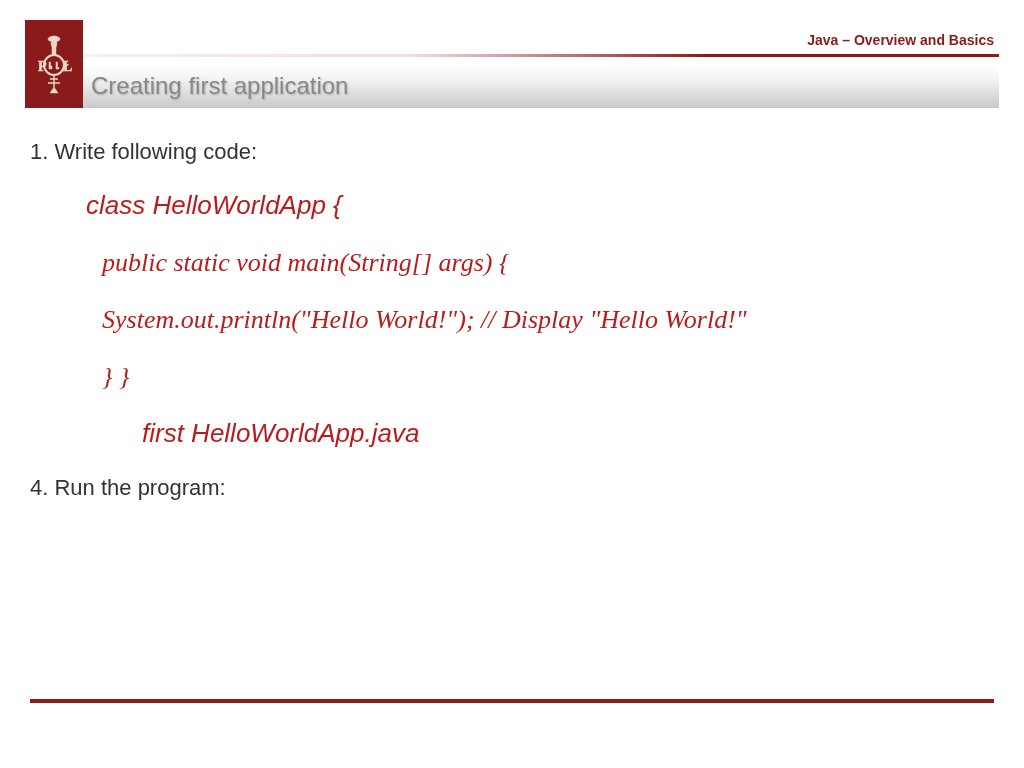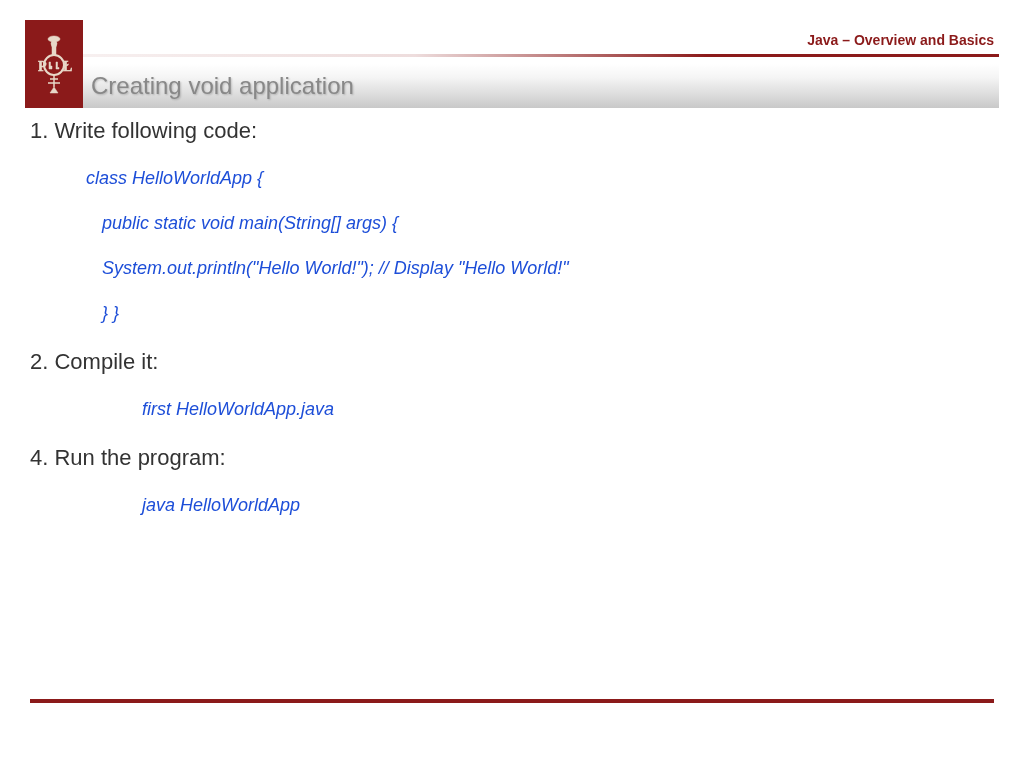--- a/index.html
+++ b/index.html
@@ -59,42 +59,43 @@
       padding-left: 66px;
     }
     .title-text {
       font-size: 24px;
       color: #888888;
       text-shadow: 1px 1px 2px rgba(0,0,0,0.2);
       font-weight: 400;
     }
     .content {
       position: absolute;
-      top: 114px;
+      top: 135px;
       left: 30px;
       right: 30px;
     }
     .step {
       font-size: 22px;
       color: #333333;
       margin-bottom: 18px;
       line-height: 1.5;
     }
     .code-line {
-      font-size: 18px;
-      color: #1d4ed8;
+      font-size: 26px;
+      color: #b91c1c;
       font-style: italic;
       margin-bottom: 18px;
       line-height: 1.5;
     }
     .indent-1 {
       padding-left: 56px;
     }
     .indent-2 {
       padding-left: 72px;
+      font-family: Liberation Serif, serif;
     }
     .indent-cmd {
       padding-left: 112px;
     }
     .footer-rule {
       position: absolute;
       bottom: 65px;
       left: 30px;
       right: 30px;
       height: 4px;
@@ -118,28 +119,26 @@
       <path d="M 26 33 L 26 40 L 29 40 L 29 38.5 L 27.5 38.5 L 27.5 33 Z" fill="#e8d8c8"></path>
       <text x="8" y="42" font-size="14" font-weight="bold" fill="#e8d8c8" font-family="serif">P</text>
       <text x="33" y="42" font-size="14" font-weight="bold" fill="#e8d8c8" font-family="serif">Ł</text>
       <path d="M 24 46 L 24 58 M 20 50 L 28 50 M 18 54 L 30 54" stroke="#e8d8c8" stroke-width="1.5" fill="none"></path>
       <path d="M 24 58 L 20 64 L 28 64 Z" fill="#e8d8c8"></path>
     </g>
   </svg>
 </div>
 
 <div class="title-bar">
-  <span class="title-text">Creating void application</span>
+  <span class="title-text">Creating first application</span>
 </div>
 
 <div class="content">
   <div class="step">1. Write following code:</div>
   <div class="code-line indent-1">class HelloWorldApp {</div>
   <div class="code-line indent-2">public static void main(String[] args) {</div>
   <div class="code-line indent-2">System.out.println("Hello World!"); // Display "Hello World!"</div>
   <div class="code-line indent-2">} }</div>
-  <div class="step">2. Compile it:</div>
   <div class="code-line indent-cmd">first HelloWorldApp.java</div>
   <div class="step">4. Run the program:</div>
-  <div class="code-line indent-cmd">java HelloWorldApp</div>
 </div>
 
 <div class="footer-rule"></div>
 
 </body></html>

